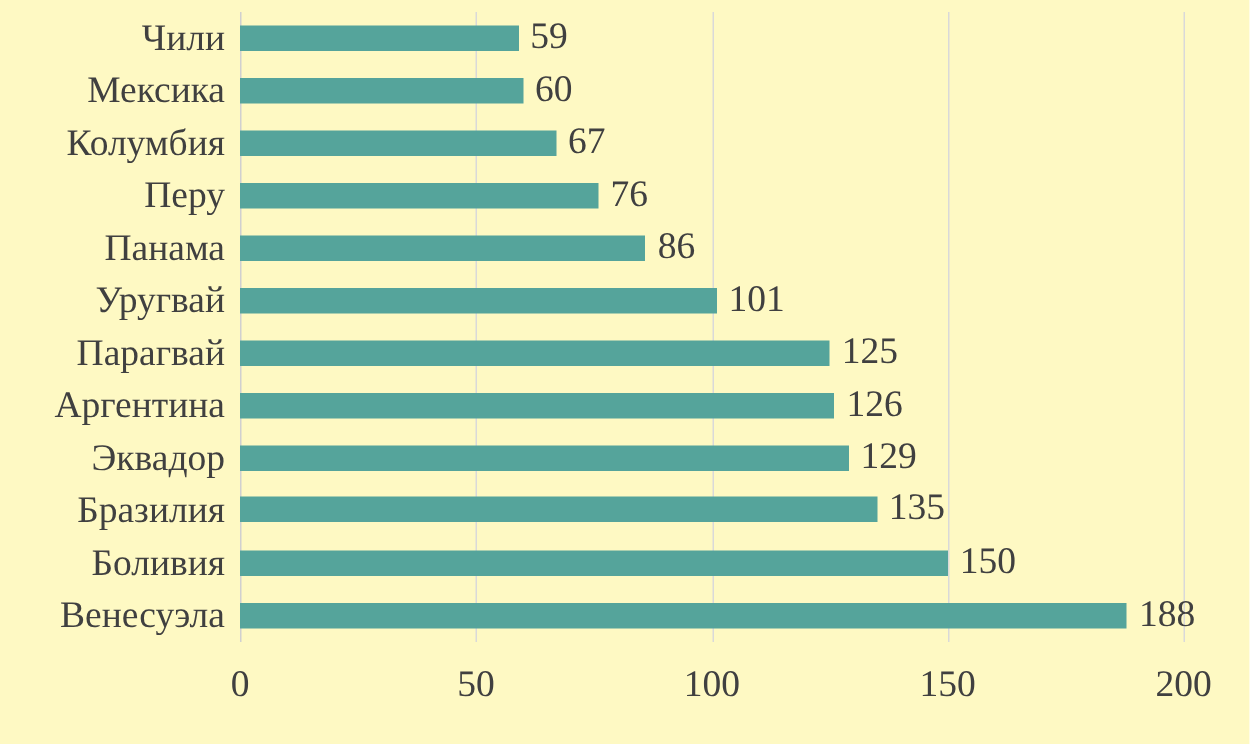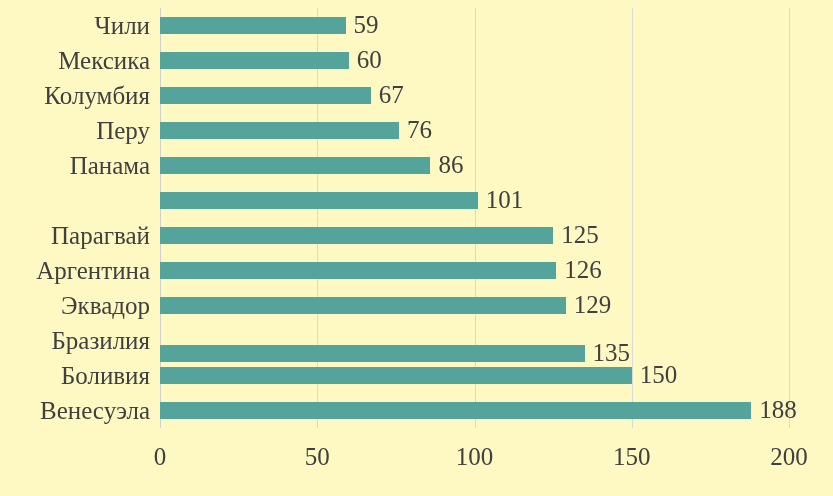--- a/index.html
+++ b/index.html
@@ -103,20 +103,21 @@
 <body>
 
 <div id="chart-root">
 
   <div id="category-axis">
       <div class="category-label" style="top: 0px;">Чили</div>
       <div class="category-label" style="top: 35px;">Мексика</div>
       <div class="category-label" style="top: 70px;">Колумбия</div>
       <div class="category-label" style="top: 105px;">Перу</div>
       <div class="category-label" style="top: 140px;">Панама</div>
+      <div class="category-label" style="top: 175px;">Уругвай</div>
       <div class="category-label" style="top: 210px;">Парагвай</div>
       <div class="category-label" style="top: 280px;">Эквадор</div>
       <div class="category-label" style="top: 245px;">Аргентина</div>
       <div class="category-label" style="top: 315px;">Бразилия</div>
       <div class="category-label" style="top: 350px;">Боливия</div>
       <div class="category-label" style="top: 385px;">Венесуэла</div>
     </div>
 
   <div id="plot-area">
     <div id="gridlines">
@@ -156,21 +157,21 @@
           <div class="bar-value" style="left: 401.125px;">125</div>
         </div>
         <div class="bar-row" style="top: 245px; padding-left: 46px;">
           <div class="bar" style="width: 396.27px; background: rgb(85, 164, 155);"></div>
           <div class="bar-value" style="left: 404.27px;">126</div>
         </div>
         <div class="bar-row" style="top: 280px;">
           <div class="bar" style="width: 405.705px; background: rgb(85, 164, 155);"></div>
           <div class="bar-value" style="left: 413.705px;">129</div>
         </div>
-        <div class="bar-row" style="top: 328px;">
+        <div class="bar-row" style="top: 314px;">
           <div class="bar" style="width: 424.575px; background: rgb(85, 164, 155);"></div>
           <div class="bar-value" style="left: 432.575px;">135</div>
         </div>
         <div class="bar-row" style="top: 350px;">
           <div class="bar" style="width: 471.75px; background: rgb(85, 164, 155);"></div>
           <div class="bar-value" style="left: 479.75px;">150</div>
         </div>
         <div class="bar-row" style="top: 385px; padding-left: 28px;">
           <div class="bar" style="width: 591.26px; background: rgb(85, 164, 155);"></div>
           <div class="bar-value" style="left: 599.26px;">188</div>

